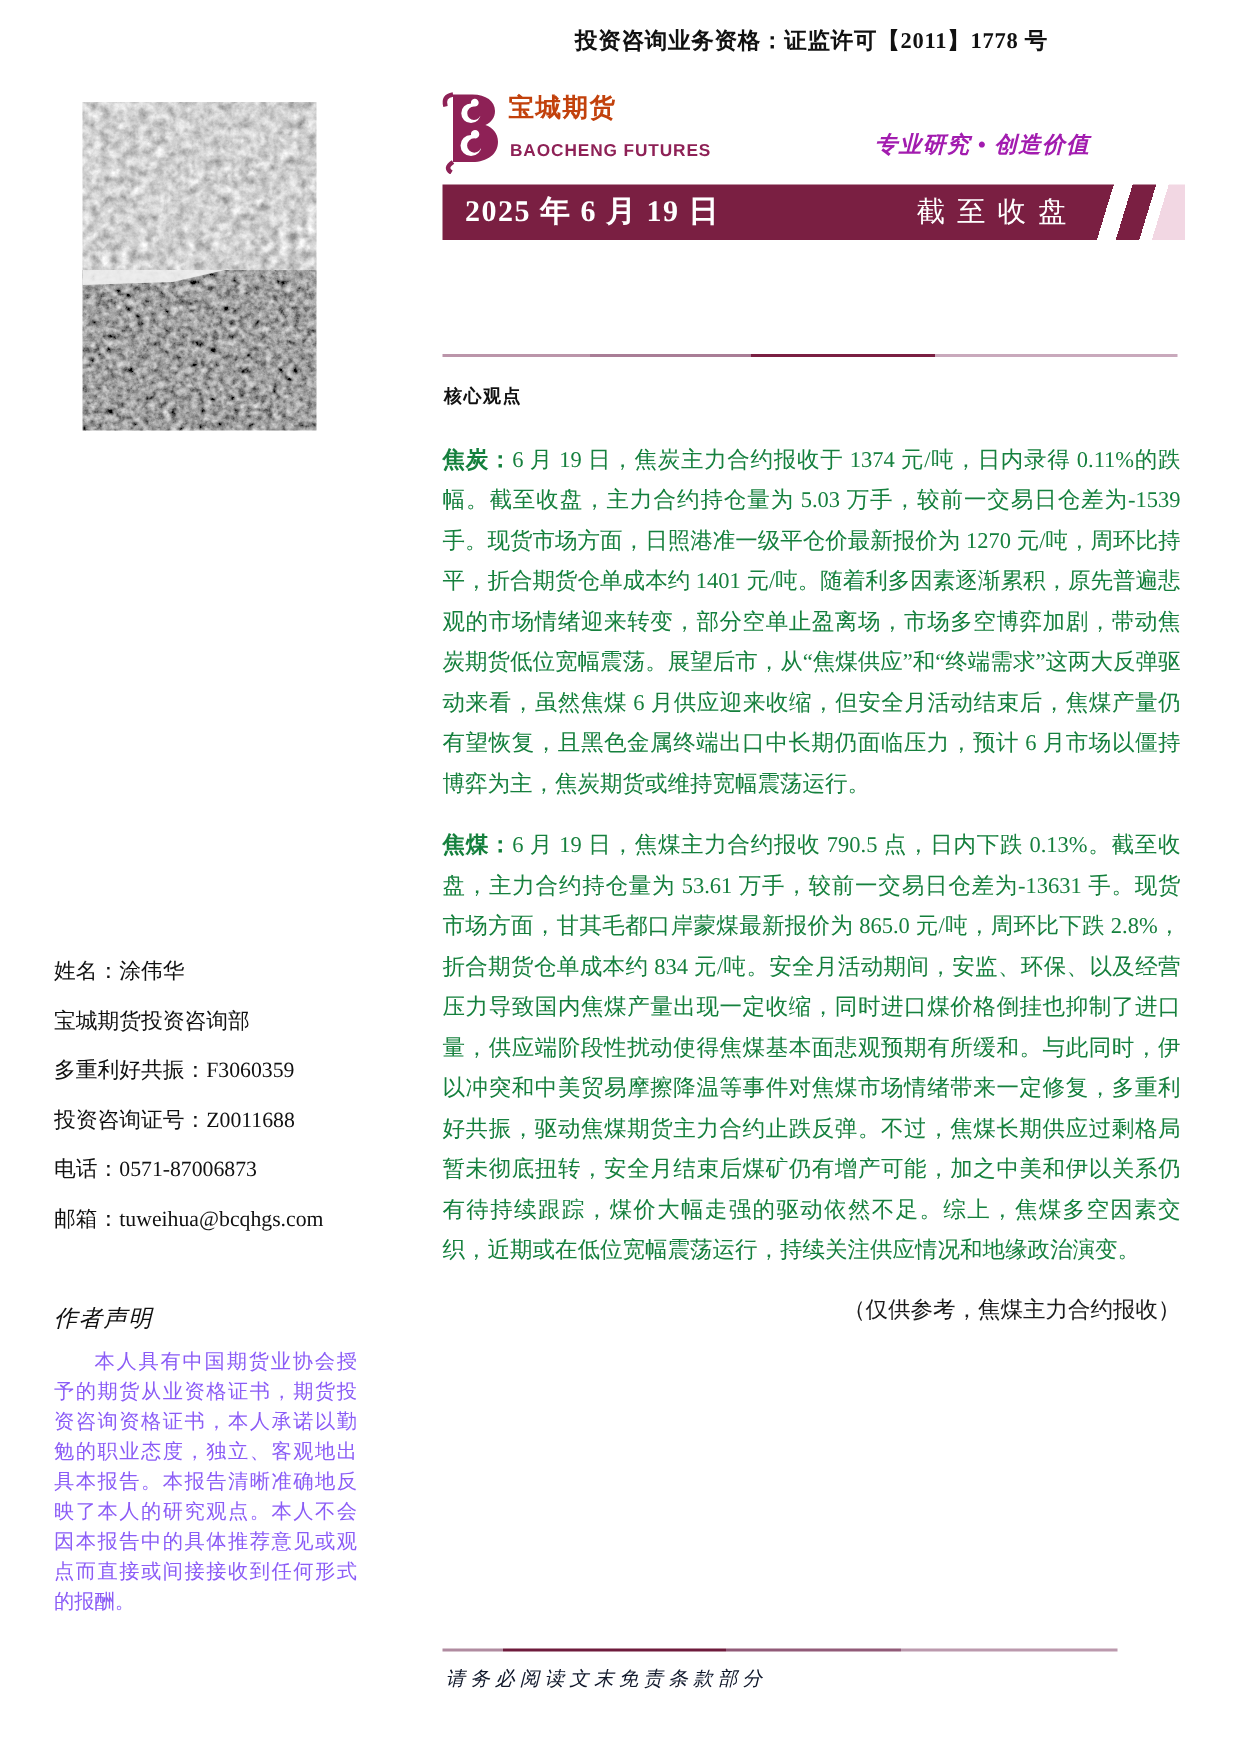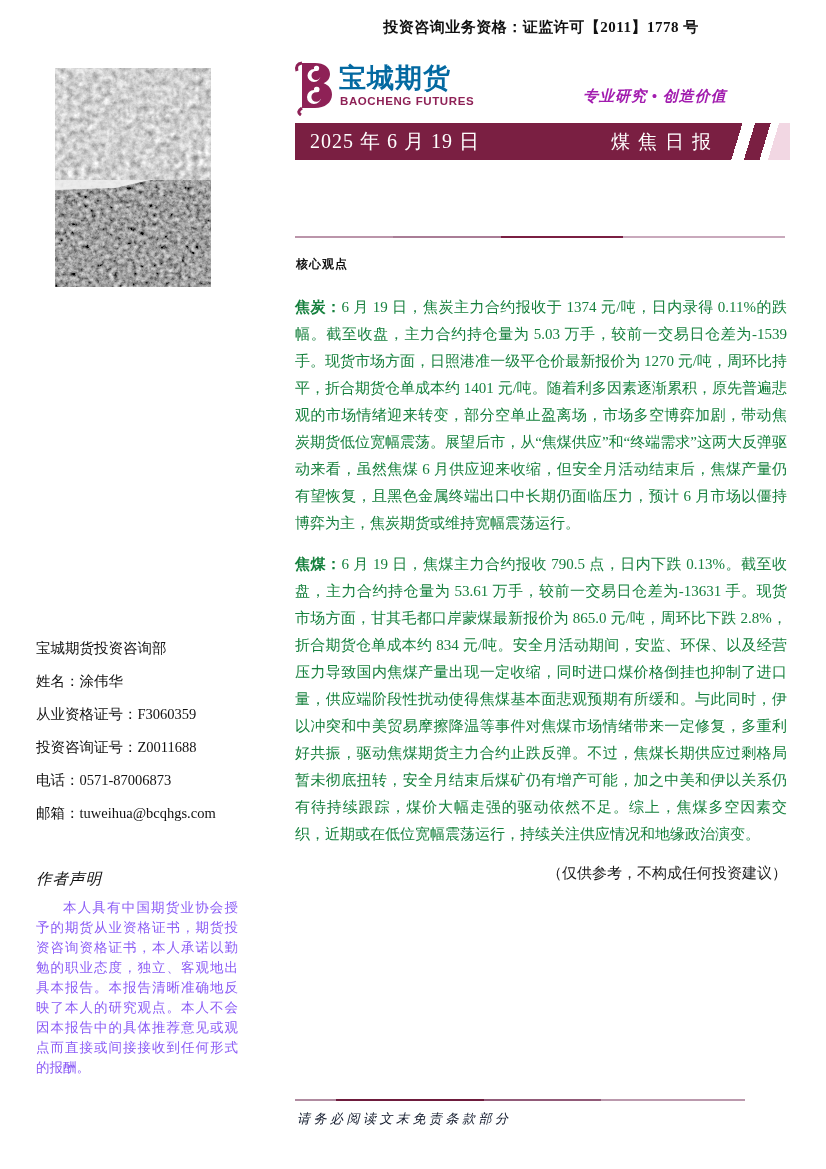--- a/index.html
+++ b/index.html
@@ -15,22 +15,22 @@
     position:absolute; left:295px; top:18px; width:492px; text-align:center;
     font-size:15px; font-weight:bold; color:#111; letter-spacing:0.5px;
   }
 
   
   .coal-photo { position:absolute; left:55px; top:68px; width:156px; height:219px; }
 
   
   .brand-logo { position:absolute; left:293px; top:60px; width:42px; height:56px; }
   .brand-cn {
-    position:absolute; left:339px; top:60px; font-size:27px; font-weight:bold;
-    color:#0369a1; letter-spacing:1px; font-family:"Liberation Serif","DejaVu Serif",serif;
+    position:absolute; left:339px; top:60px; font-size:17px; font-weight:bold;
+    color:#c2410c; letter-spacing:1px; font-family:"Liberation Serif","DejaVu Serif",serif;
   }
   .brand-en {
     position:absolute; left:340px; top:95px; font-size:11.5px; font-weight:bold;
     color:#8e2156; letter-spacing:0.6px; font-family:"Liberation Sans","DejaVu Sans",sans-serif;
   }
   .tagline {
     position:absolute; left:565px; top:87px; width:180px; text-align:center;
     font-size:15px; font-weight:bold; color:#a21caf; letter-spacing:1px; font-style:italic;
   }
 
@@ -40,21 +40,21 @@
     background:linear-gradient(107deg,
       #7a1f42 0px,  #7a1f42 428px,
       #ffffff 428px,#ffffff 440px,
       #7a1f42 440px,#7a1f42 455px,
       #ffffff 455px,#ffffff 463px,
       #f2d7e3 463px,#f2d7e3 491px,
       #ffffff 491px);
   }
   .banner-date {
     position:absolute; left:15px; top:0; line-height:37px; color:#ffffff;
-    font-size:20px; letter-spacing:1px;
+    font-size:20px; letter-spacing:1px;font-weight:bold;
   }
   .banner-type {
     position:absolute; left:316px; top:0; line-height:37px; color:#ffffff;
     font-size:19px; letter-spacing:8px;
   }
 
   
   .report-title {
     position:absolute; left:301px; top:188px; width:486px;
     font-size:29px; font-weight:bold; color:#7d2048; letter-spacing:1px;
@@ -132,36 +132,36 @@
       <path d="M21 9 a6.5 6.5 0 1 0 6.5 6.5 a4.5 4.5 0 1 1 -4.5 -4.5 a2.6 2.6 0 1 0 -2 -2" fill="#ffffff"></path>
       <path d="M21 30 a7 7 0 1 0 7 7 a4.8 4.8 0 1 1 -4.8 -4.8 a2.8 2.8 0 1 0 -2.2 -2.2" fill="#ffffff"></path>
     </svg>
   </div>
   <div class="brand-cn">宝城期货</div>
   <div class="brand-en sans">BAOCHENG FUTURES</div>
   <div class="tagline">专业研究 • 创造价值</div>
 
   <div class="banner">
     <span class="banner-date">2025 年 6 月 19 日</span>
-    <span class="banner-type">煤焦日报</span>
+    <span class="banner-type">截至收盘</span>
   </div>
 
   <div class="title-rule"></div>
   <h2 class="core-heading sans">核心观点</h2>
 
   <main class="main-flow">
     <p class="body-para"><span class="para-label">焦炭：</span><span>6 月 19 日，焦炭主力合约报收于 1374 元/吨，日内录得 0.11%的跌幅。截至收盘，主力合约持仓量为 5.03 万手，较前一交易日仓差为-1539 手。现货市场方面，日照港准一级平仓价最新报价为 1270 元/吨，周环比持平，折合期货仓单成本约 1401 元/吨。随着利多因素逐渐累积，原先普遍悲观的市场情绪迎来转变，部分空单止盈离场，市场多空博弈加剧，带动焦炭期货低位宽幅震荡。展望后市，从“焦煤供应”和“终端需求”这两大反弹驱动来看，虽然焦煤 6 月供应迎来收缩，但安全月活动结束后，焦煤产量仍有望恢复，且黑色金属终端出口中长期仍面临压力，预计 6 月市场以僵持博弈为主，焦炭期货或维持宽幅震荡运行。</span></p>
     <p class="body-para"><span class="para-label">焦煤：</span><span>6 月 19 日，焦煤主力合约报收 790.5 点，日内下跌 0.13%。截至收盘，主力合约持仓量为 53.61 万手，较前一交易日仓差为-13631 手。现货市场方面，甘其毛都口岸蒙煤最新报价为 865.0 元/吨，周环比下跌 2.8%，折合期货仓单成本约 834 元/吨。安全月活动期间，安监、环保、以及经营压力导致国内焦煤产量出现一定收缩，同时进口煤价格倒挂也抑制了进口量，供应端阶段性扰动使得焦煤基本面悲观预期有所缓和。与此同时，伊以冲突和中美贸易摩擦降温等事件对焦煤市场情绪带来一定修复，多重利好共振，驱动焦煤期货主力合约止跌反弹。不过，焦煤长期供应过剩格局暂未彻底扭转，安全月结束后煤矿仍有增产可能，加之中美和伊以关系仍有待持续跟踪，煤价大幅走强的驱动依然不足。综上，焦煤多空因素交织，近期或在低位宽幅震荡运行，持续关注供应情况和地缘政治演变。</span></p>
-    <p class="advice-note">（仅供参考，不构成任何投资建议）</p>
+    <p class="advice-note">（仅供参考，焦煤主力合约报收）</p>
   </main>
 
   <aside class="contact">
+    <p>姓名：涂伟华</p>
     <p>宝城期货投资咨询部</p>
-    <p>姓名：涂伟华</p>
-    <p>从业资格证号：F3060359</p>
+    <p>多重利好共振：F3060359</p>
     <p>投资咨询证号：Z0011688</p>
     <p>电话：0571-87006873</p>
     <p>邮箱：tuweihua@bcqhgs.com</p>
   </aside>
 
   <aside class="declaration">
     <h3>作者声明</h3>
     <p>本人具有中国期货业协会授予的期货从业资格证书，期货投资咨询资格证书，本人承诺以勤勉的职业态度，独立、客观地出具本报告。本报告清晰准确地反映了本人的研究观点。本人不会因本报告中的具体推荐意见或观点而直接或间接接收到任何形式的报酬。</p>
   </aside>
 

